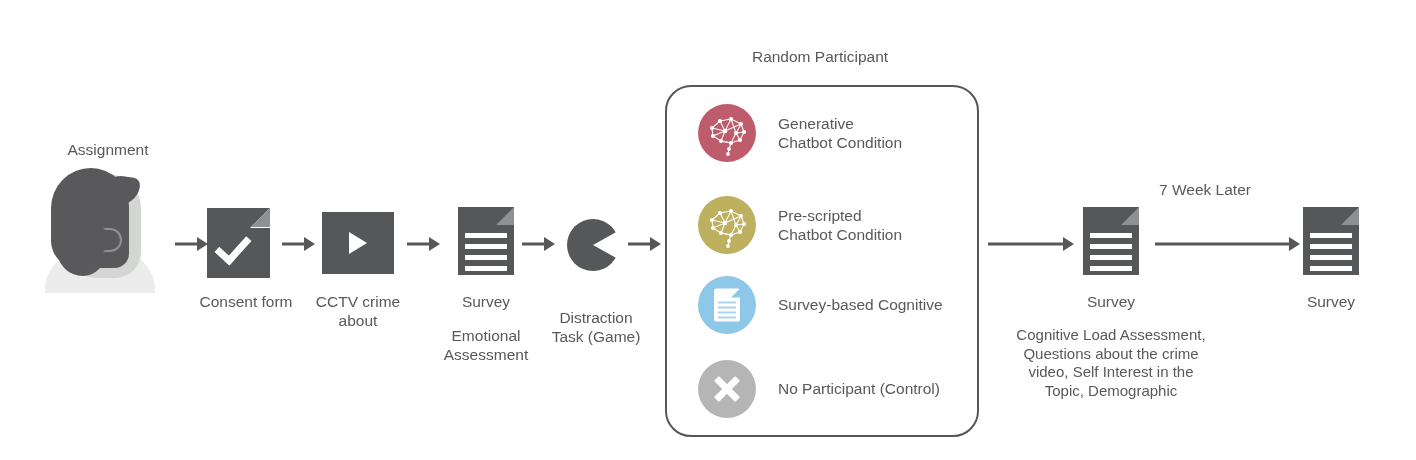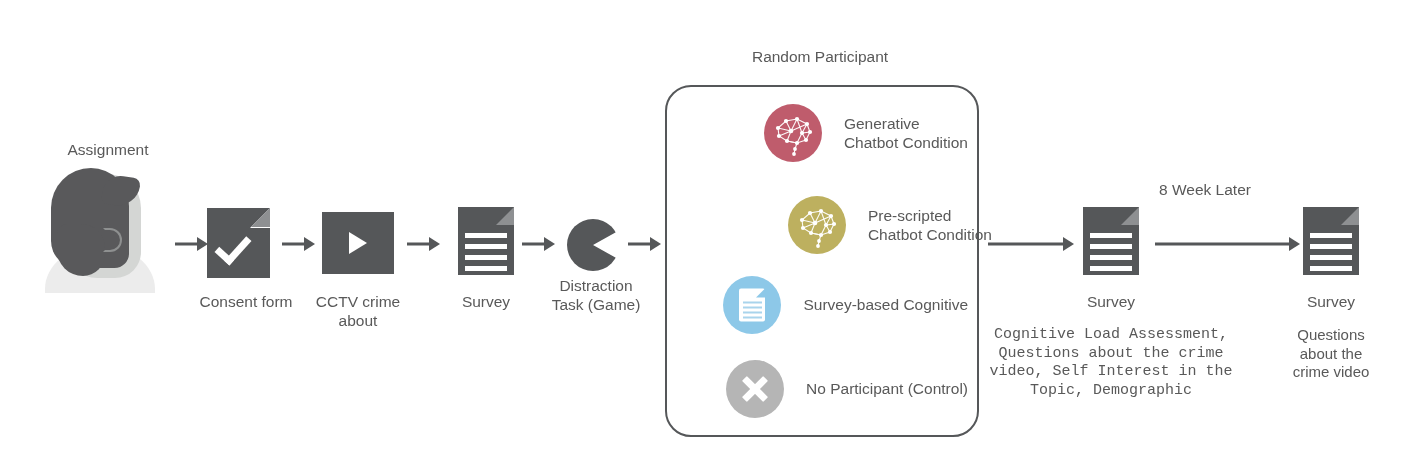--- a/index.html
+++ b/index.html
@@ -152,21 +152,21 @@
 
   
   .pac {
     position: absolute;
     background: #555759;
     border-radius: 50%;
     clip-path: polygon(50% 50%, 100% 22%, 100% 0, 0 0, 0 100%, 100% 100%, 100% 78%);
   }
 
   
-  .cond-row { position: absolute; display: flex; align-items: center; justify-content: flex-end; }
+  .cond-row { position: absolute; display: flex; align-items: center; }
   .cond-circle {
     position: relative;
     width: 58px; height: 58px;
     border-radius: 50%;
     flex: 0 0 auto;
   }
   .cond-text {
     margin-left: 22px;
     font-size: 15.5px;
     line-height: 19.5px;
@@ -262,28 +262,30 @@
   </div>
 
   <div class="doc" style="left:458px; top:207px; width:56px; height:68px;">
     <div style="position:absolute; right:0; top:0; width:0; height:0; border-style:solid; border-width:0 0 18px 18px; border-color:transparent transparent #8e9092 transparent;"></div>
     <div class="line" style="top:26px; height:5px;"></div>
     <div class="line" style="top:37px; height:5px;"></div>
     <div class="line" style="top:48px; height:5px;"></div>
     <div class="line" style="top:59px; height:5px;"></div>
   </div>
   <div class="lbl" style="left:416px; top:292px; width:140px;">Survey</div>
+  <div class="lbl" style="left:416px; top:326px; width:140px;">Emotional
+Assessment</div>
 
   <div class="arrow" style="left:522px; top:237px; width:33px;">
     <div class="shaft" style="width:24px;"></div>
       <div class="head"></div>
   </div>
 
   <div class="pac" style="left:567px; top:219px; width:52px; height:52px;"></div>
-  <div class="lbl" style="left:528px; top:276px; width:136px;">Distraction
+  <div class="lbl" style="left:528px; top:308px; width:136px;">Distraction
 Task (Game)</div>
 
   <div class="arrow" style="left:628px; top:237px; width:33px;">
     <div class="shaft" style="width:24px;"></div>
       <div class="head"></div>
   </div>
 
   <div class="lbl" style="left:705px; top:47px; width:230px;">Random Participant</div>
 
   <div class="ra-box" style="left:665px; top:85px; width:310px; height:348px;"></div>
@@ -311,21 +313,21 @@
           <circle cx="38" cy="29" r="2.1"></circle>
             <circle cx="31" cy="45" r="1.9"></circle>
           <circle cx="30" cy="50" r="1.9"></circle>
         </g>
       </svg>
     </div>
     <div class="cond-text">Generative
 Chatbot Condition</div>
   </div>
 
-  <div class="cond-row" style="left:722px; top:196px; width:270px;">
+  <div class="cond-row" style="left:698px; top:196px; width:270px;">
     <div class="cond-circle" style="background:#bdb05f;">
       <svg width="58" height="58" viewBox="0 0 58 58">
         <g stroke="#ffffff" stroke-width="1.1" fill="none" opacity="0.95">
           <path d="M14 24 L22 17 L33 15 L43 20 L46 28 L42 36 L33 39 L23 37 L15 32 Z"></path>
           <path d="M14 24 L27 27 L22 17 M27 27 L33 15 M27 27 L43 20 M27 27 L23 37 M27 27 L15 32
                    M43 20 L38 29 L46 28 M38 29 L42 36 M38 29 L33 39 M33 39 L31 45 M31 45 L30 50
                    M33 15 L38 29 M23 37 L33 39"></path>
         </g>
         <g fill="#ffffff">
           <circle cx="14" cy="24" r="2.1"></circle>
@@ -375,37 +377,34 @@
   </div>
 
   <div class="doc" style="left:1083px; top:207px; width:56px; height:68px;">
     <div style="position:absolute; right:0; top:0; width:0; height:0; border-style:solid; border-width:0 0 18px 18px; border-color:transparent transparent #8e9092 transparent;"></div>
     <div class="line" style="top:26px; height:5px;"></div>
     <div class="line" style="top:37px; height:5px;"></div>
     <div class="line" style="top:48px; height:5px;"></div>
     <div class="line" style="top:59px; height:5px;"></div>
   </div>
   <div class="lbl" style="left:1041px; top:292px; width:140px;">Survey</div>
-  <div class="lbl small" style="left:980px; top:326px; width:262px;font-family:Liberation Mono, monospace;">Cognitive Load Assessment,
+  <div class="lbl small" style="left:980px; top:326px; width:262px;">Cognitive Load Assessment,
 Questions about the crime
 video, Self Interest in the
 Topic, Demographic</div>
 
-  <div class="lbl" style="left:1120px; top:180px; width:170px;">8 Week Later</div>
+  <div class="lbl" style="left:1120px; top:180px; width:170px;">7 Week Later</div>
 
   <div class="arrow" style="left:1155px; top:237px; width:145px;">
     <div class="shaft" style="width:135px;"></div>
       <div class="head"></div>
   </div>
 
   <div class="doc" style="left:1303px; top:207px; width:56px; height:68px;">
     <div style="position:absolute; right:0; top:0; width:0; height:0; border-style:solid; border-width:0 0 18px 18px; border-color:transparent transparent #8e9092 transparent;"></div>
     <div class="line" style="top:26px; height:5px;"></div>
     <div class="line" style="top:37px; height:5px;"></div>
     <div class="line" style="top:48px; height:5px;"></div>
     <div class="line" style="top:59px; height:5px;"></div>
   </div>
   <div class="lbl" style="left:1261px; top:292px; width:140px;">Survey</div>
-  <div class="lbl small" style="left:1251px; top:326px; width:160px;">Questions
-about the
-crime video</div>
 
 </div>
 
 </body></html>

